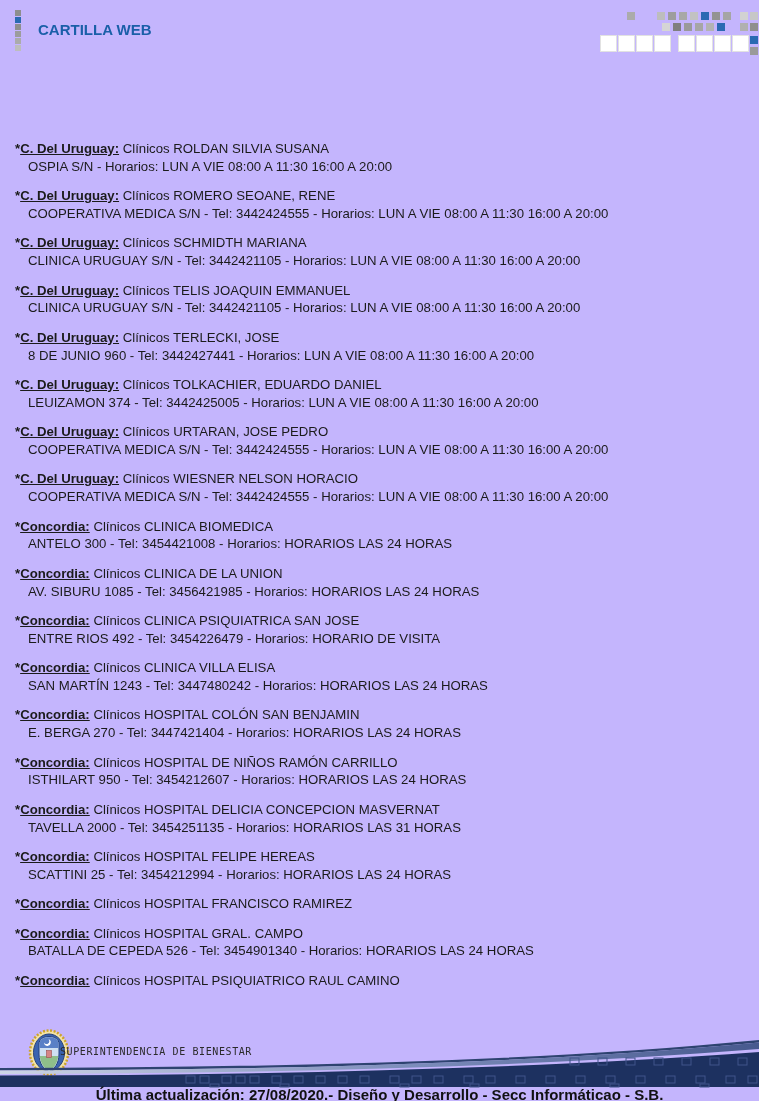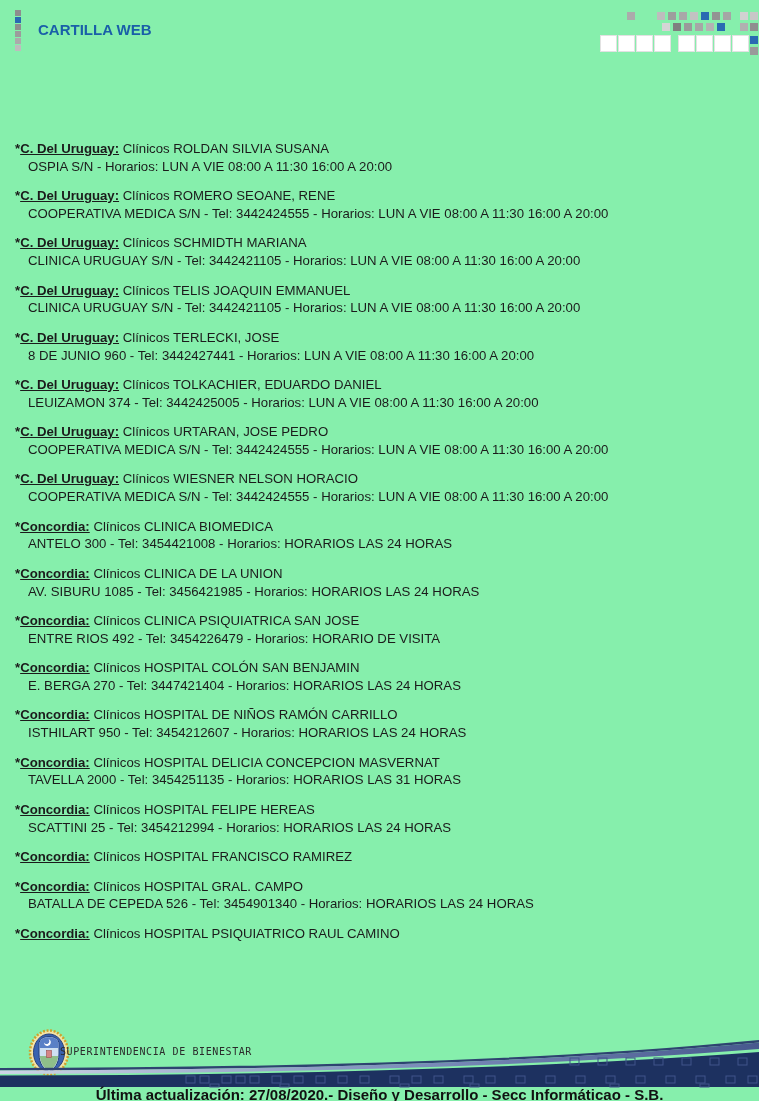--- a/index.html
+++ b/index.html
@@ -1,17 +1,17 @@
 <!DOCTYPE html>
 <html><head>
 <meta charset="utf-8">
 <style>
   html,body{margin:0;padding:0;background:#ffffff;}
   .page{
-    position:relative;width:759px;height:1101px;background:#86efac;overflow:hidden;
+    position:relative;width:759px;height:1101px;background:#c4b5fd;overflow:hidden;
     font-family:"Liberation Sans", sans-serif;color:#1b1b1b;
   }
   
   .logo-left{position:absolute;left:15px;top:10px;width:7px;}
   .logo-left .sq{width:6px;height:6px;margin-bottom:1px;}
   .page-title{
     position:absolute;left:38px;top:21px;margin:0;
     font-size:15px;font-weight:bold;color:#1a5fa8;letter-spacing:0px;
   }
   .mosaic-right{position:absolute;right:0;top:5px;width:160px;height:55px;}
@@ -136,20 +136,24 @@
     <div class="entry">
       <div class="l1"><span class="star">*</span><span class="city">Concordia:</span><span class="rest"> Clínicos CLINICA DE LA UNION</span></div>
       <div class="l2">AV. SIBURU 1085 - Tel: 3456421985 - Horarios: HORARIOS LAS 24 HORAS</div>
     </div>
 
     <div class="entry">
       <div class="l1"><span class="star">*</span><span class="city">Concordia:</span><span class="rest"> Clínicos CLINICA PSIQUIATRICA SAN JOSE</span></div>
       <div class="l2">ENTRE RIOS 492 - Tel: 3454226479 - Horarios: HORARIO DE VISITA</div>
     </div>
 
+    <div class="entry">
+      <div class="l1"><span class="star">*</span><span class="city">Concordia:</span><span class="rest"> Clínicos CLINICA VILLA ELISA</span></div>
+      <div class="l2">SAN MARTÍN 1243 - Tel: 3447480242 - Horarios: HORARIOS LAS 24 HORAS</div>
+    </div>
 
     <div class="entry">
       <div class="l1"><span class="star">*</span><span class="city">Concordia:</span><span class="rest"> Clínicos HOSPITAL COLÓN SAN BENJAMIN</span></div>
       <div class="l2">E. BERGA 270 - Tel: 3447421404 - Horarios: HORARIOS LAS 24 HORAS</div>
     </div>
 
     <div class="entry">
       <div class="l1"><span class="star">*</span><span class="city">Concordia:</span><span class="rest"> Clínicos HOSPITAL DE NIÑOS RAMÓN CARRILLO</span></div>
       <div class="l2">ISTHILART 950 - Tel: 3454212607 - Horarios: HORARIOS LAS 24 HORAS</div>
     </div>

